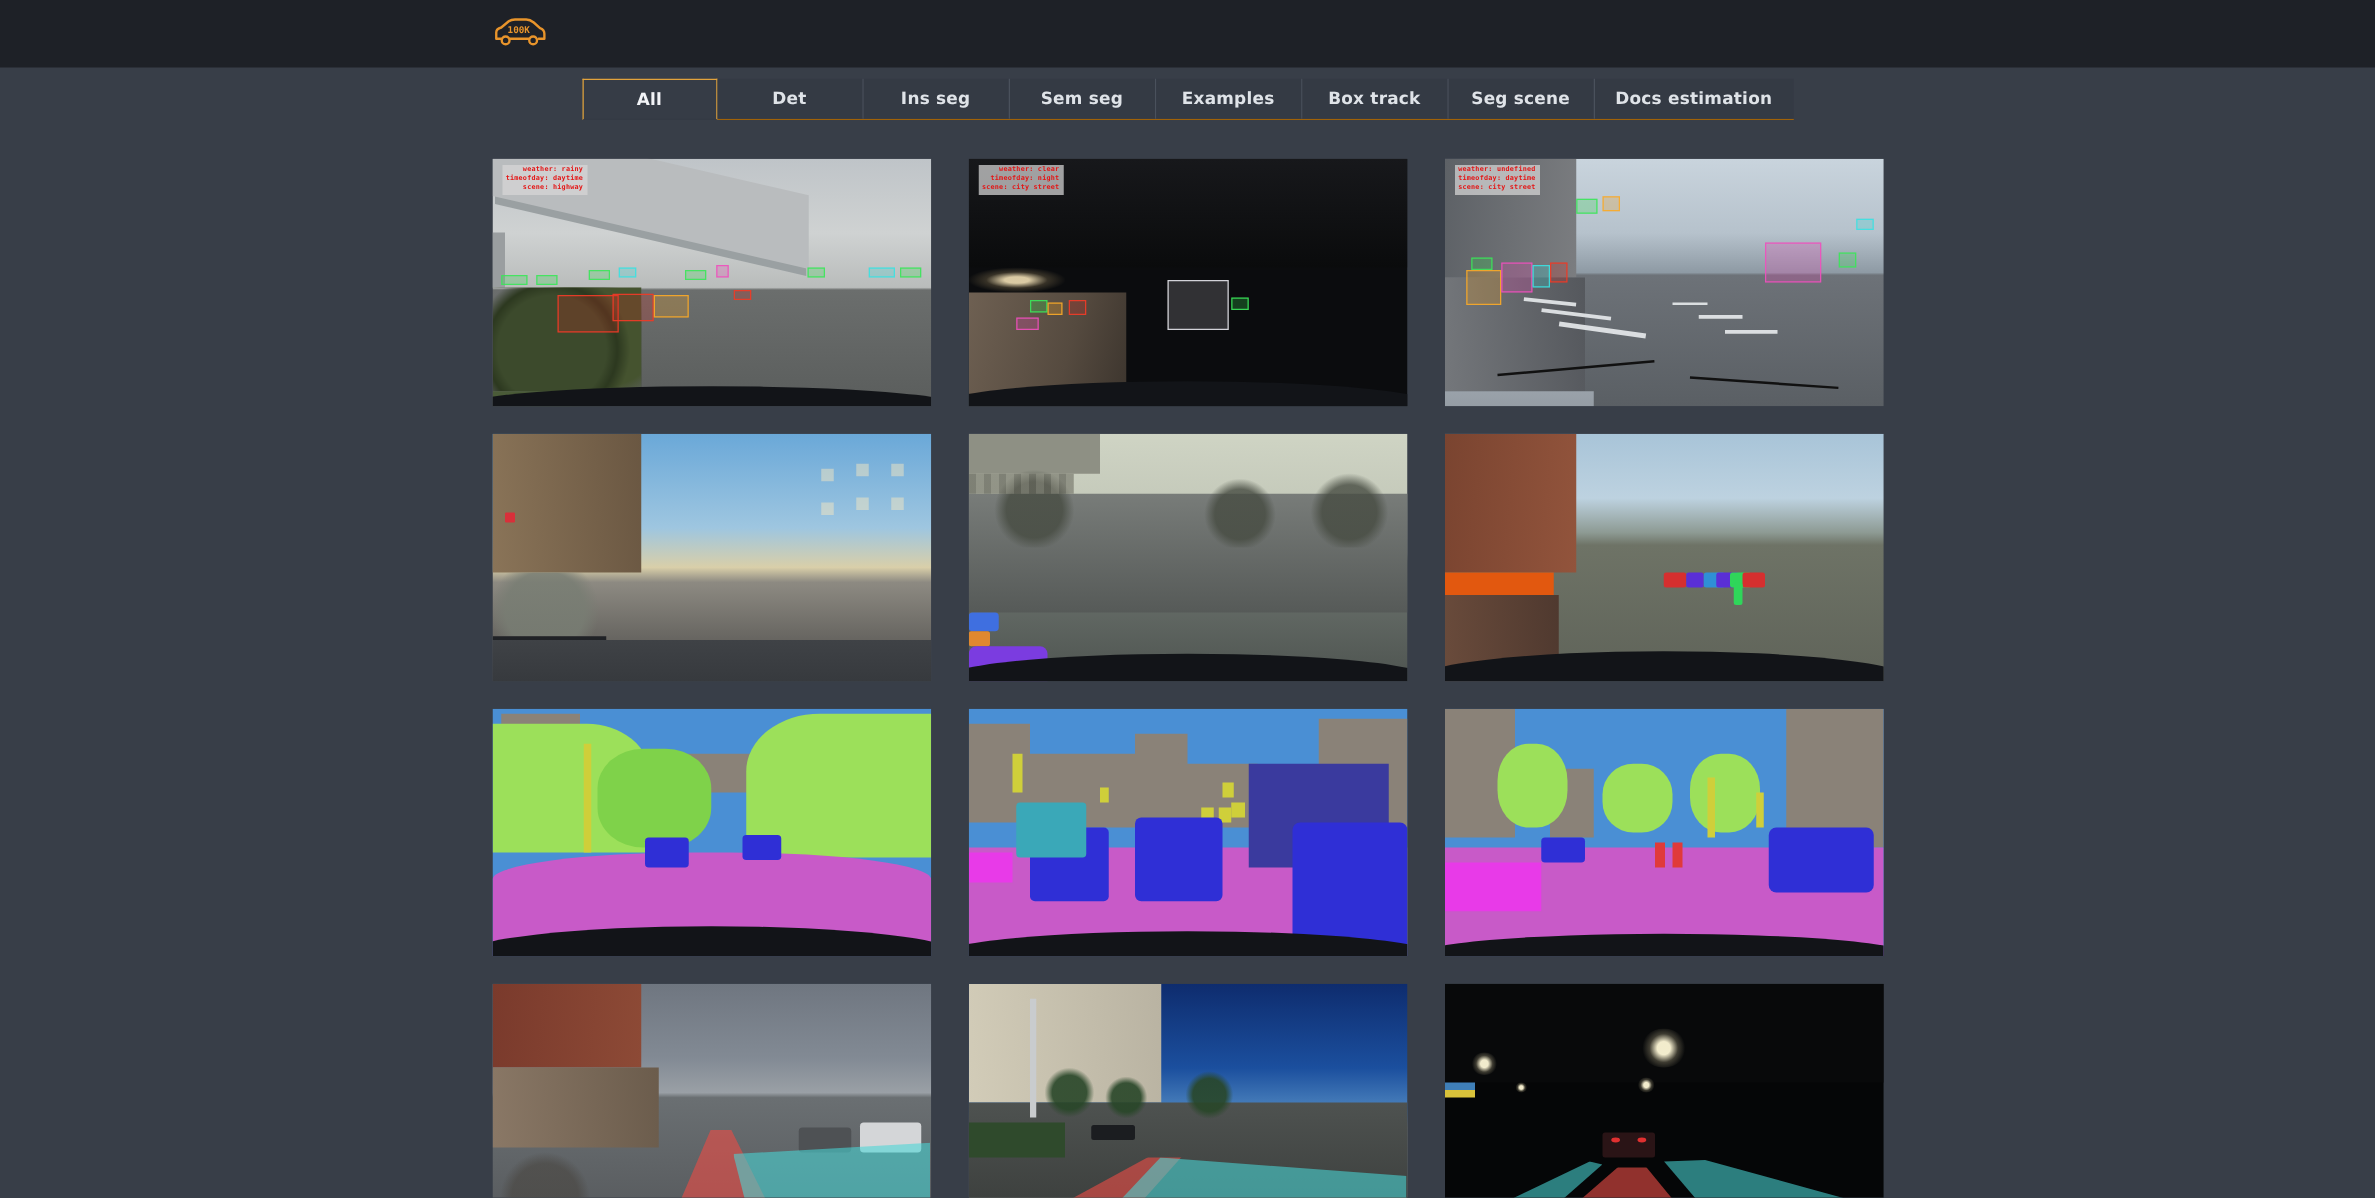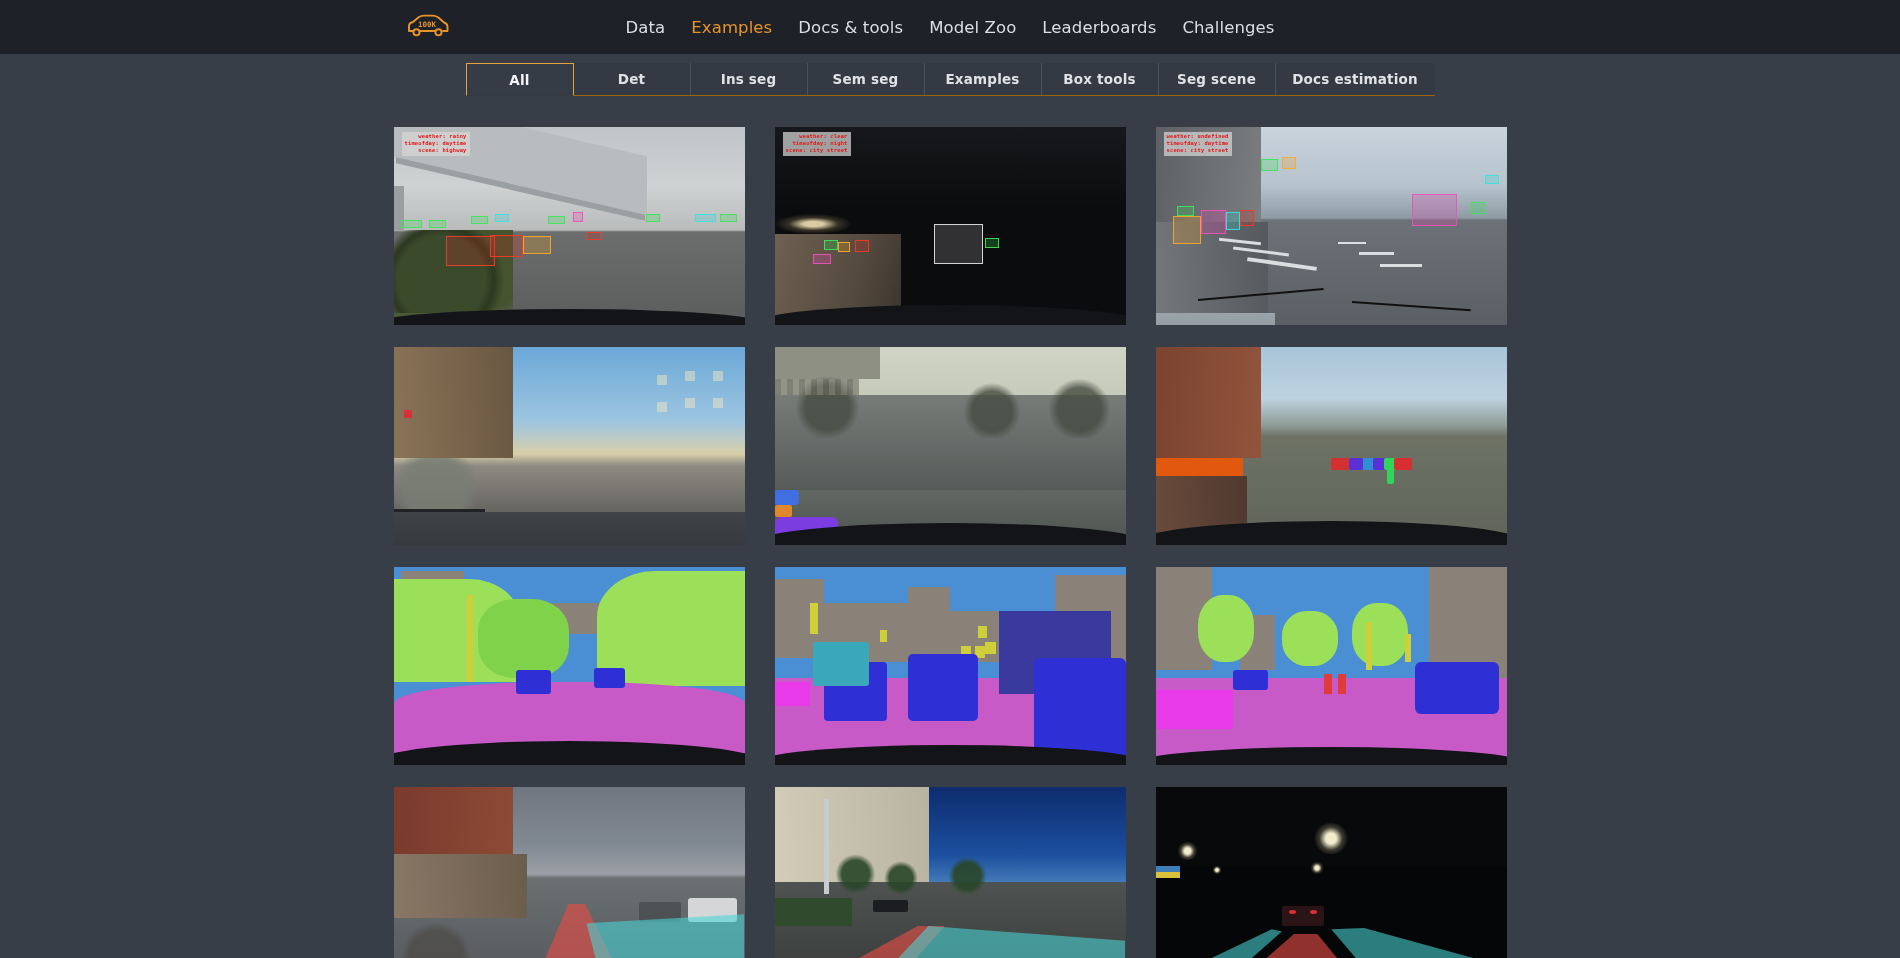--- a/index.html
+++ b/index.html
@@ -23,21 +23,21 @@
     height: 54px;
     background: #1e2127;
     display: flex;
     align-items: center;
     position: relative;
     width: 100%;
   }
 
   .brand {
     position: absolute;
-    left: 406px;
+    left: 394px;
     top: 50%;
     transform: translateY(-50%);
     display: flex;
     align-items: center;
     cursor: pointer;
     line-height: 0;
   }
 
   .brand svg { display: block; }
 
@@ -258,38 +258,30 @@
 
   <div class="brand">
     <svg width="44" height="26" viewBox="0 0 44 26">
       <path d="M3 17 L3 12 Q3 9 7 8 L13 3 Q15 1.6 18 1.6 L27 1.6 Q30 1.6 33 4 L38 8.5 Q41.5 9.6 41.5 13 L41.5 17 L37 17 M29 17 L14 17 M7 17 L3 17" fill="none" stroke="#e8942b" stroke-width="1.9" stroke-linecap="round" stroke-linejoin="round"></path>
       <circle cx="10.5" cy="18.3" r="3.1" fill="none" stroke="#e8942b" stroke-width="1.9"></circle>
       <circle cx="32.5" cy="18.3" r="3.1" fill="none" stroke="#e8942b" stroke-width="1.9"></circle>
       <text x="21" y="12.6" font-family="DejaVu Sans Mono, monospace" font-size="7.4" font-weight="bold" fill="#e8942b" text-anchor="middle">100K</text>
     </svg>
   </div>
 
-  <nav class="nav-links">
-    <a class="nav-link">Data</a>
-    <a class="nav-link active">Examples</a>
-    <a class="nav-link">Docs &amp; tools</a>
-    <a class="nav-link">Model Zoo</a>
-    <a class="nav-link">Leaderboards</a>
-    <a class="nav-link">Challenges</a>
-  </nav>
 </div>
 
 <div class="tabs-wrap">
   <div class="tabs">
     <div class="tab w-all active">All</div>
     <div class="tab w-std">Det</div>
     <div class="tab w-std">Ins seg</div>
     <div class="tab w-std">Sem seg</div>
     <div class="tab w-std">Examples</div>
-    <div class="tab w-std">Box tools</div>
+    <div class="tab w-std">Box track</div>
     <div class="tab w-std">Seg scene</div>
     <div class="tab w-pose">Docs estimation</div>
   </div>
 </div>
 
 <div class="grid">
 
   <div class="cell">
     <div class="photo im1">
       <div class="ovpass"></div>

